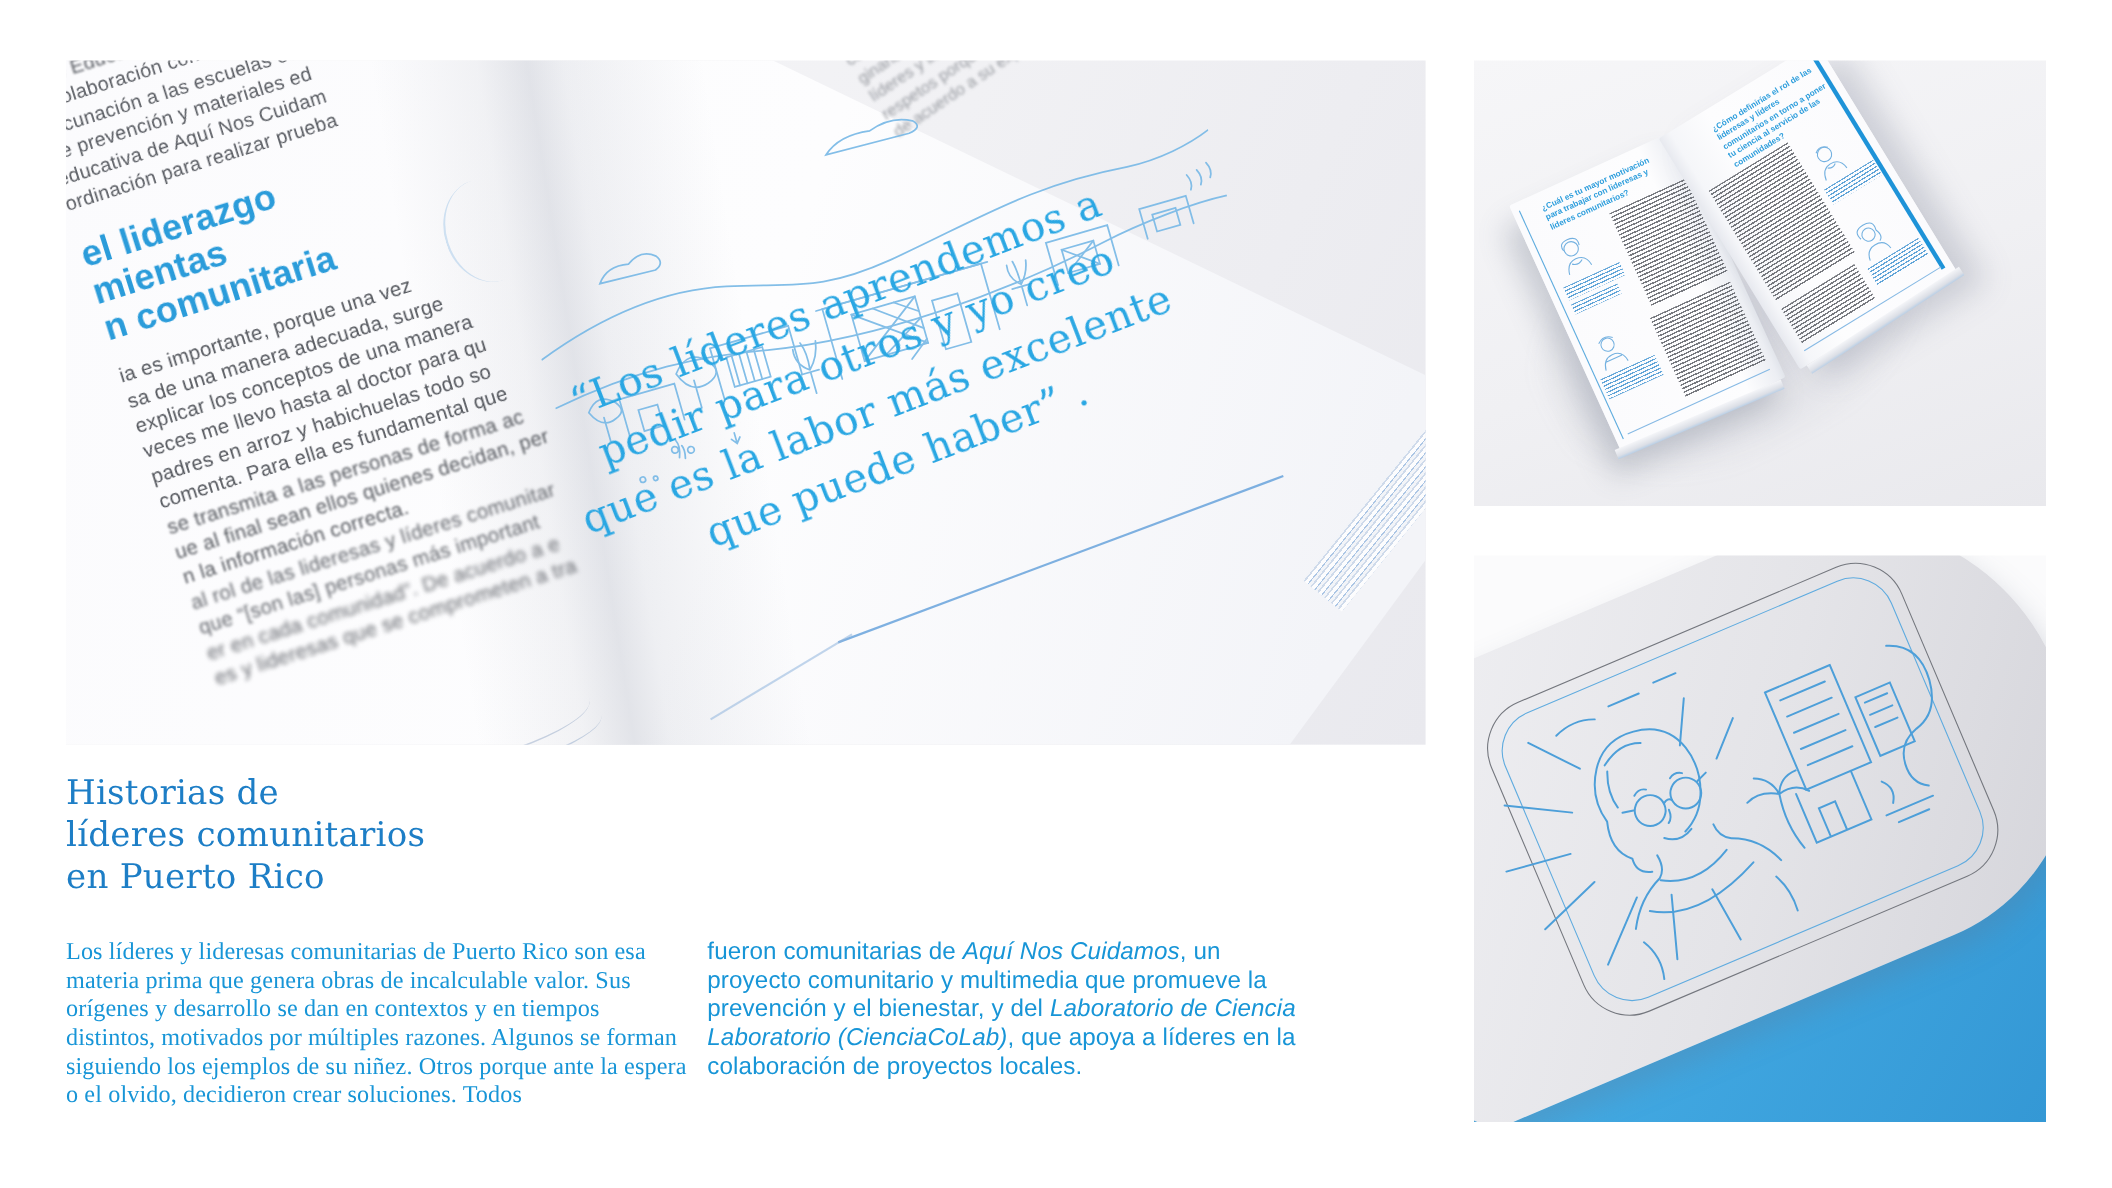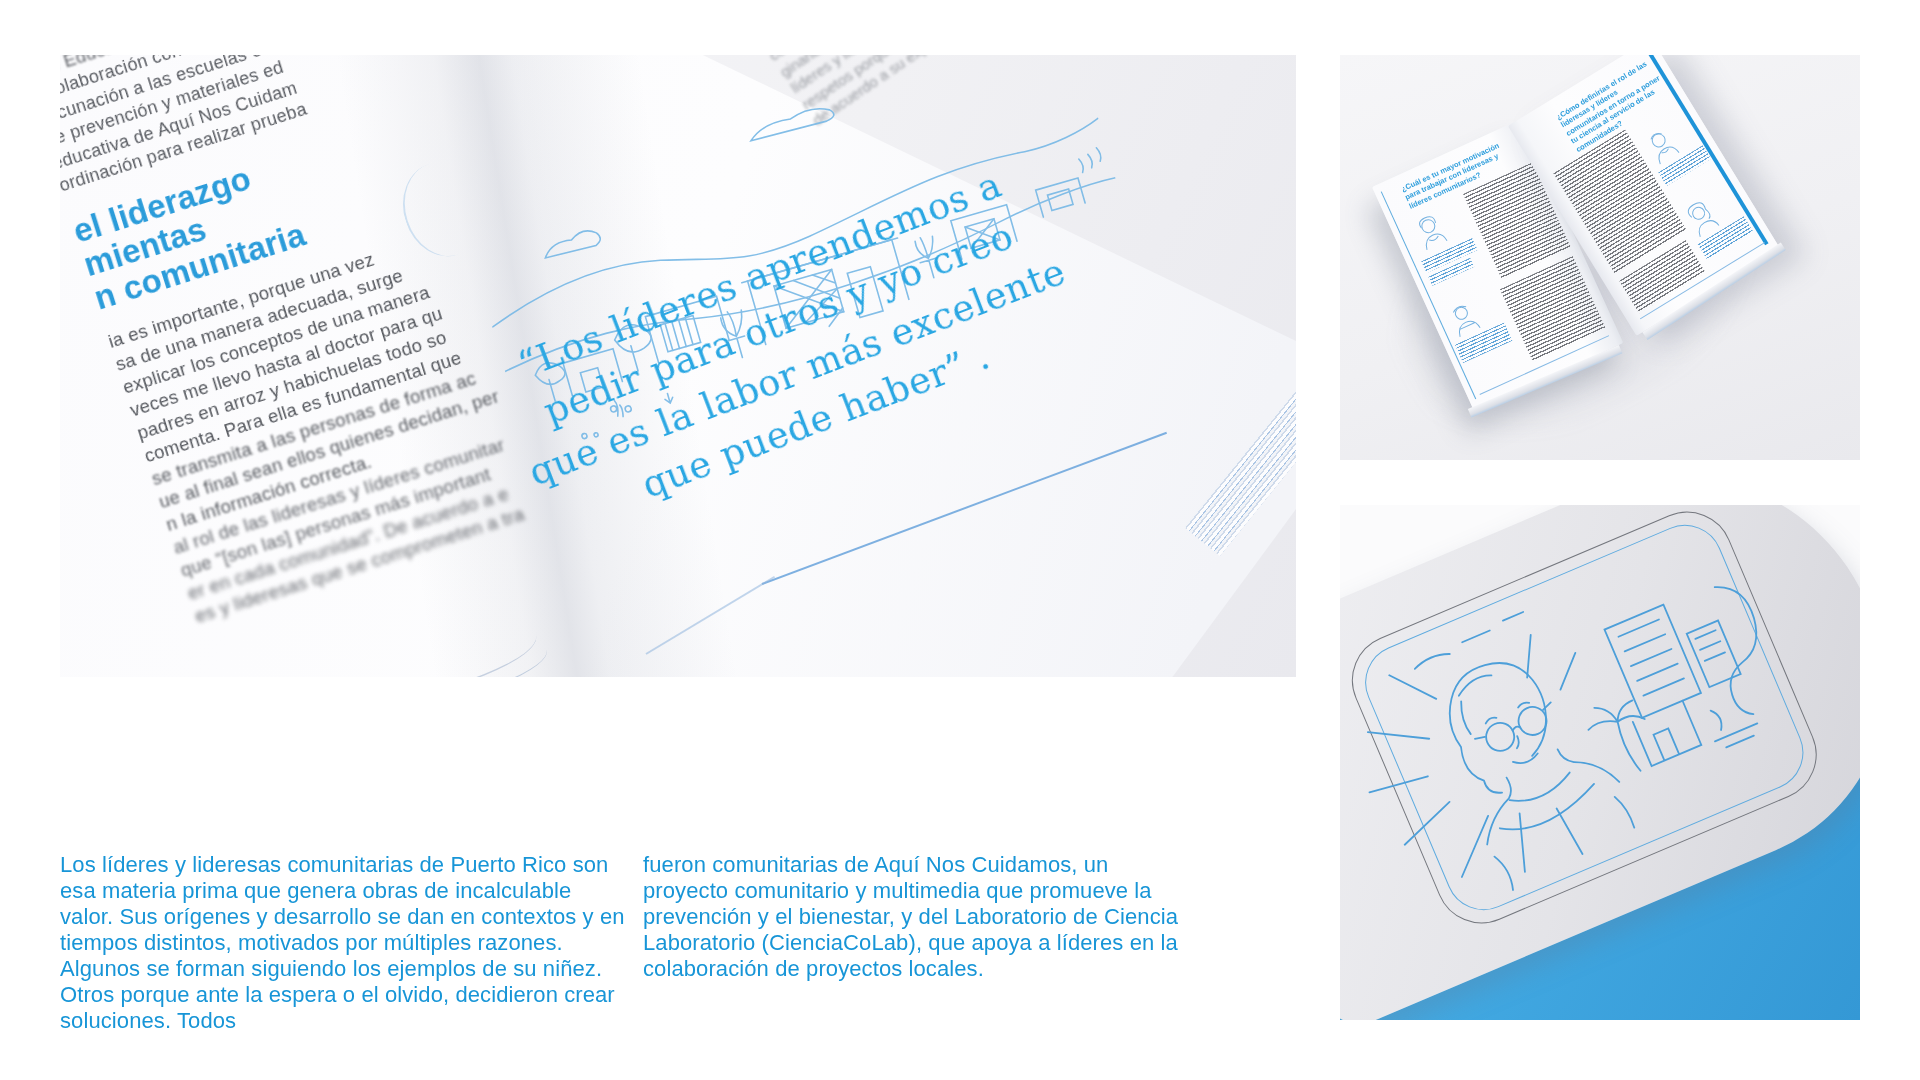--- a/index.html
+++ b/index.html
@@ -134,23 +134,23 @@
   .cu-bluetext .ln:nth-child(17){left:60px;top:459px;}
   .cu-bluetext .ln:nth-child(18){left:42px;top:470px;}
   .cu-bluetext .ln:nth-child(19){left:25px;top:481px;}
 
   
   .sec-heading{position:absolute;left:60px;top:702px;margin:0;
     font-family:"DejaVu Serif",serif;font-weight:normal;
     font-size:31px;line-height:38px;color:#1d7ec6;letter-spacing:.2px;}
   .col{position:absolute;top:852px;margin:0;font-size:22px;line-height:26px;
     color:#1795d7;letter-spacing:.1px;}
-  .col1{left:60px;width:565px;}
+  .col1{left:60px;width:565px;font-family:Liberation Serif, serif;}
   .col2{left:643px;width:545px;}
-  .it{}
+  .it{font-style:italic;}
 </style>
 </head>
 <body>
 
 <div id="canvas">
 
   <div class="photo" id="photo-main">
     <div class="pm-paper"></div>
     <div class="pm-spine"></div>
     <div class="pm-curve"></div>
@@ -351,18 +351,23 @@
         <path d="M262,150 q-6,28 2,54 M262,150 q-16,-10 -30,-4 M262,150 q-2,-16 -16,-22 M262,150 q6,-14 22,-14 M262,150 q16,-4 26,8"></path>
 
         <path d="M404,64 q28,10 24,44 q-4,30 -28,36 q-20,6 -22,26 q-2,18 12,26"></path>
         <path d="M352,176 q10,10 2,22 M344,206 l46,0 M352,216 l30,0"></path>
 
         <path d="M96,22 q20,-8 38,0 M150,16 l30,0 M196,12 l22,0"></path>
       </svg>
     </div>
   </div>
 
+  <h1 class="sec-heading">
+      <span class="ln">Historias de</span>
+      <span class="ln">líderes comunitarios</span>
+      <span class="ln">en Puerto Rico</span>
+    </h1>
 
   <p class="col col1">Los líderes y lideresas comunitarias de Puerto Rico son esa materia prima que genera obras de incalculable valor. Sus orígenes y desarrollo se dan en contextos y en tiempos distintos, motivados por múltiples razones. Algunos se forman siguiendo los ejemplos de su niñez. Otros porque ante la espera o el olvido, decidieron crear soluciones. Todos</p>
 
   <p class="col col2"><span>fueron comunitarias de </span><span class="it">Aquí Nos Cuidamos</span><span>, un proyecto comunitario y multimedia que promueve la prevención y el bienestar, y del </span><span class="it">Laboratorio de Ciencia Laboratorio (CienciaCoLab)</span><span>, que apoya a líderes en la colaboración de proyectos locales.</span></p>
 
 </div>
 
 </body></html>

